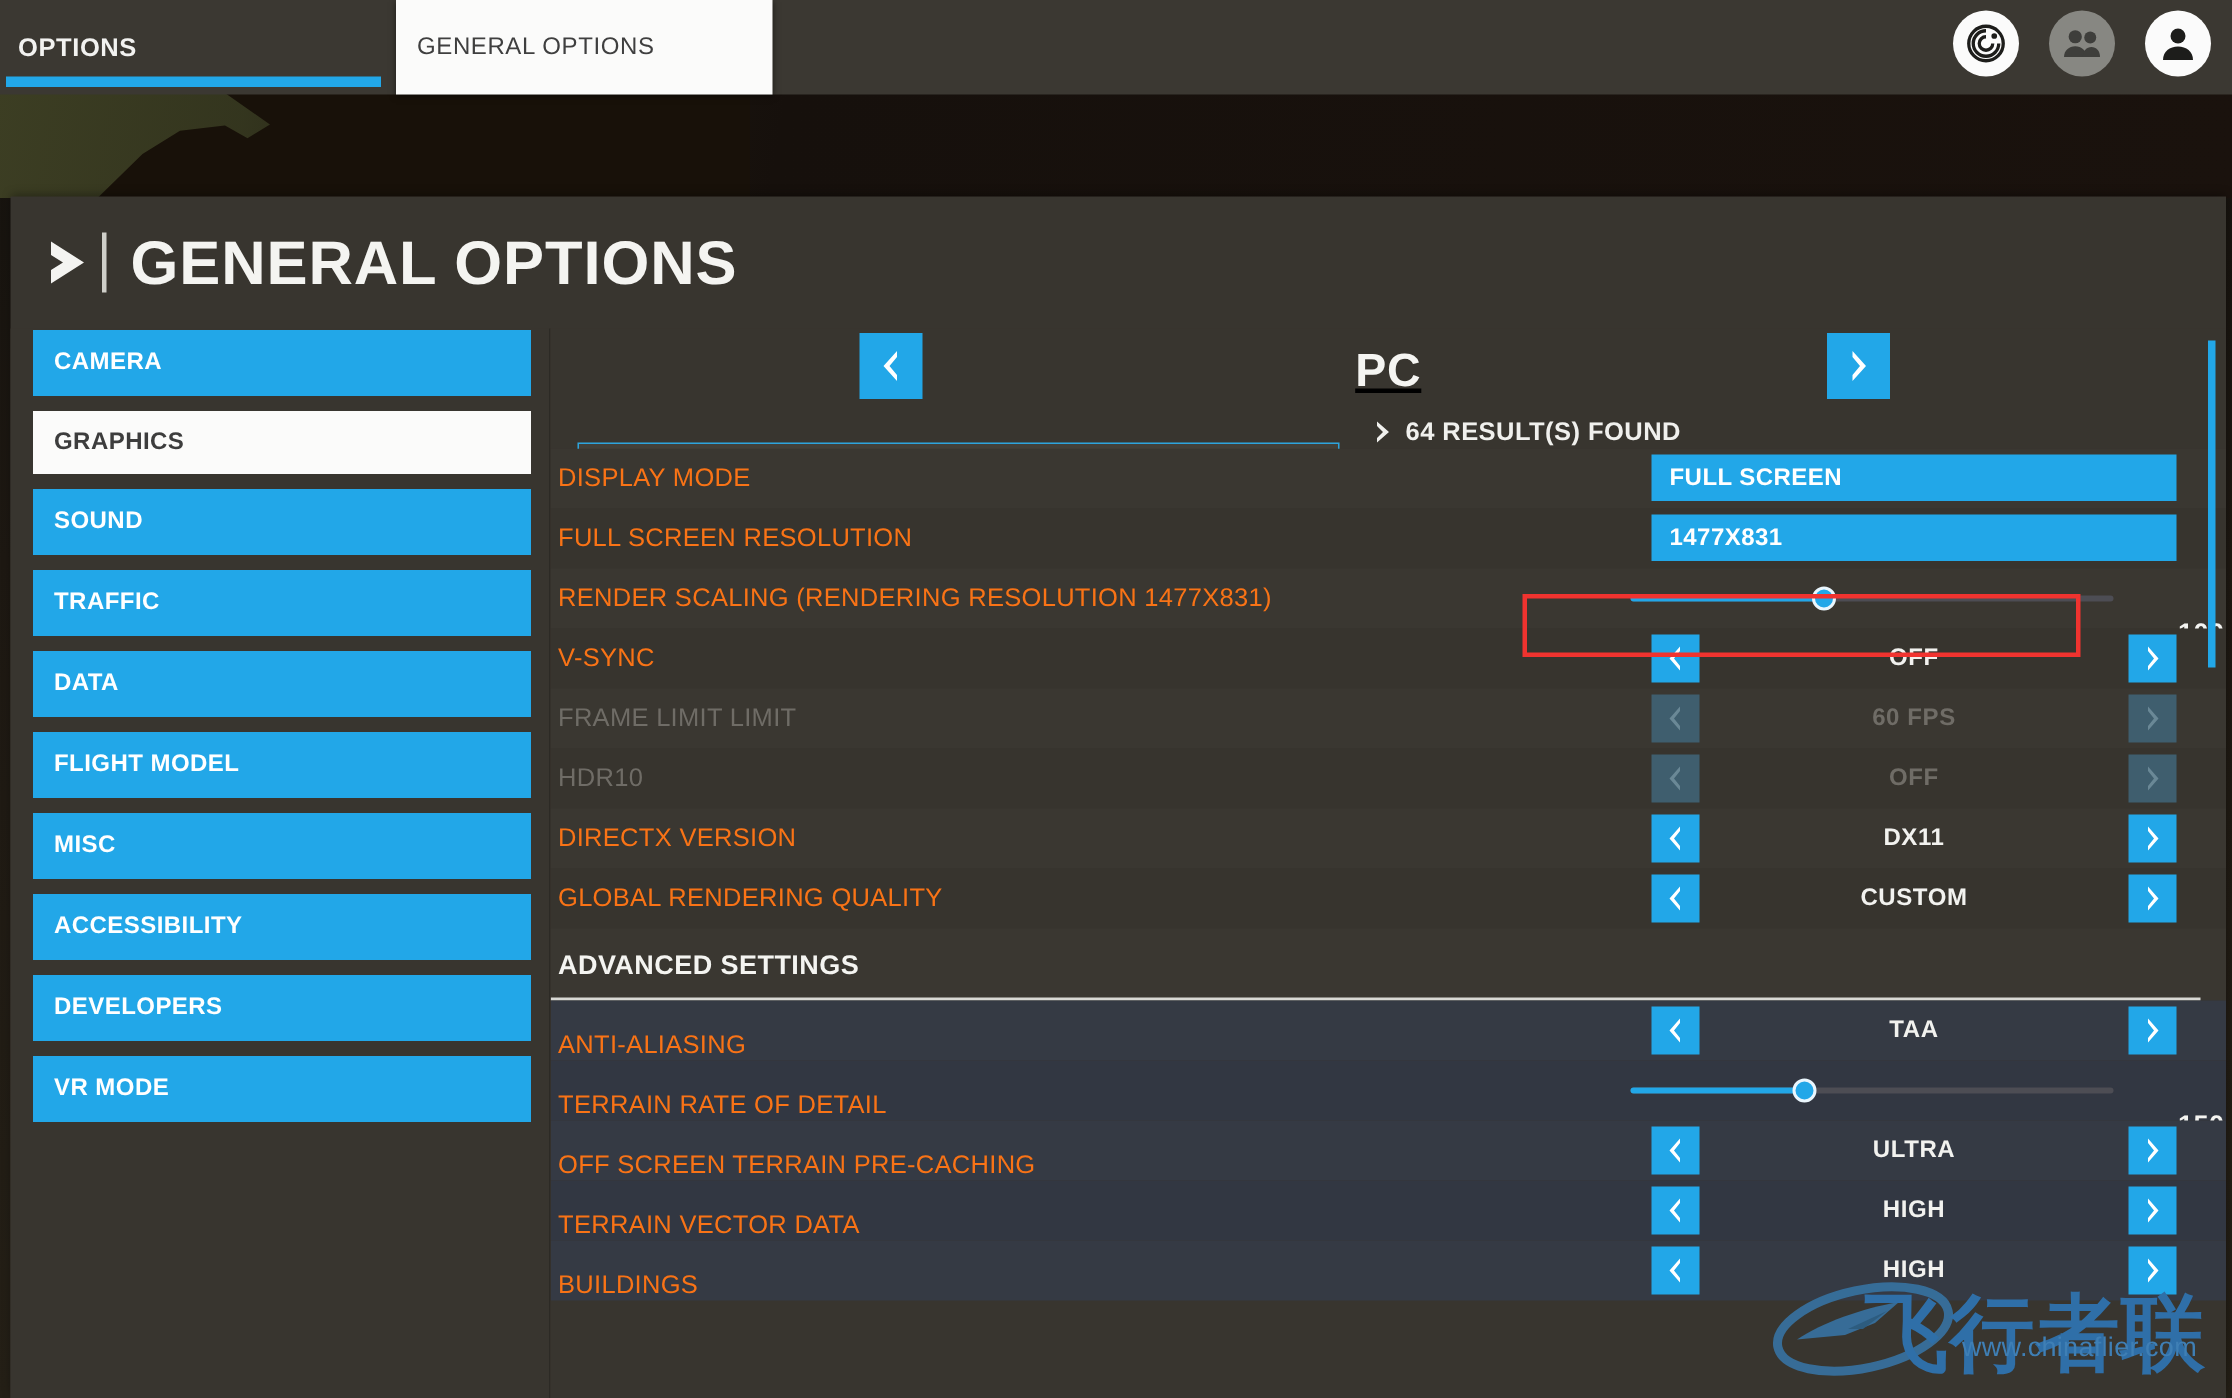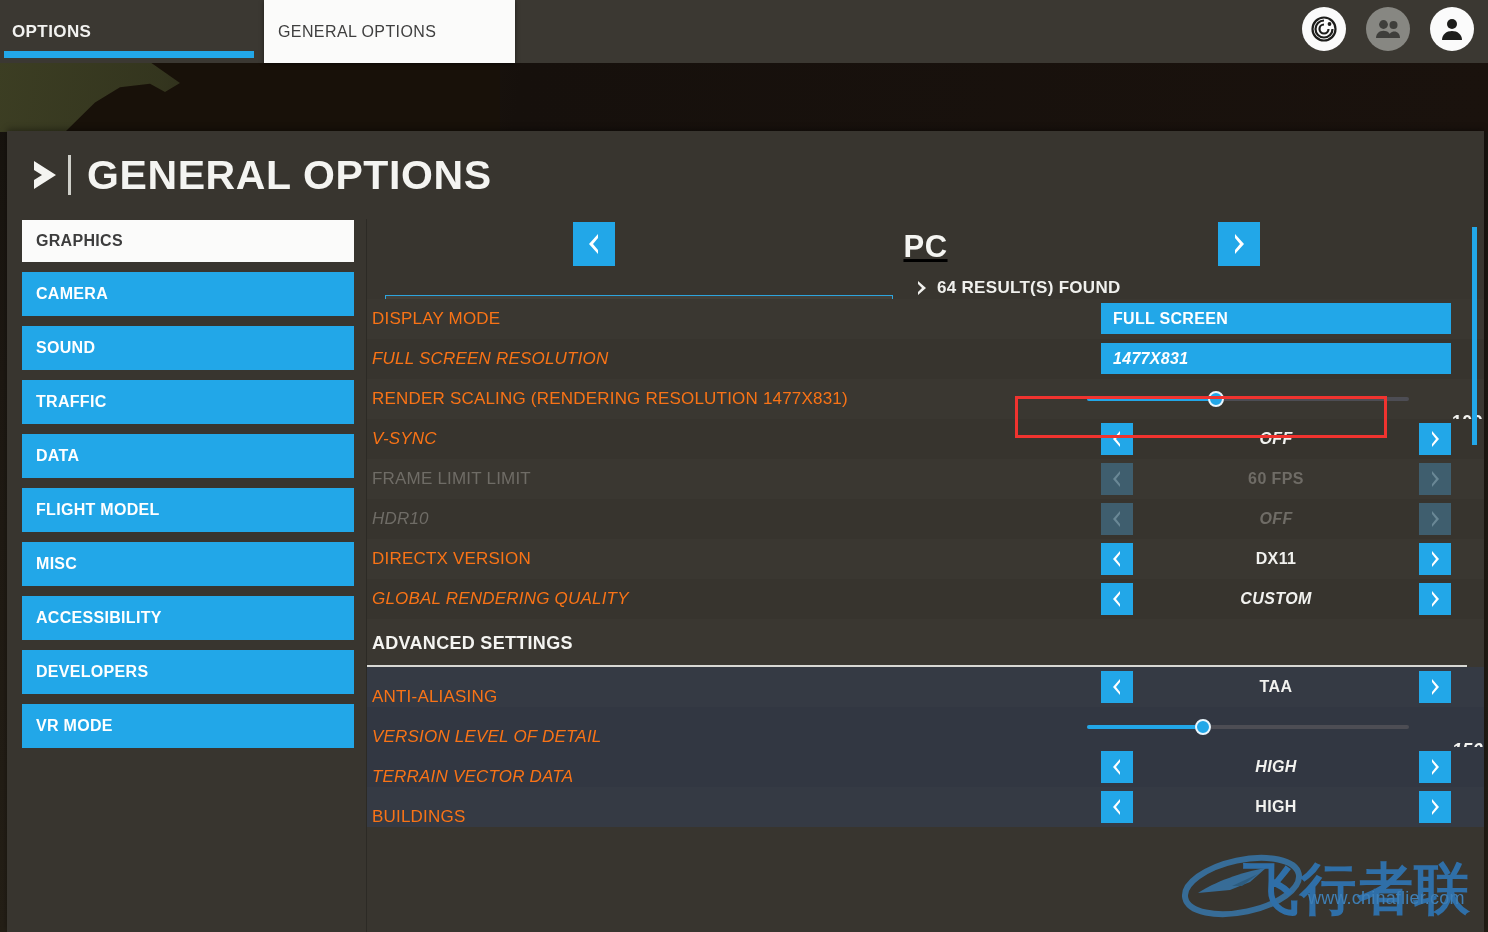--- a/index.html
+++ b/index.html
@@ -186,21 +186,21 @@
     width: 1117px; height: 633px;
     overflow: hidden;
   }
   .srow {
     position: relative;
     height: 40px;
     display: flex; align-items: center;
     padding-left: 5px;
     background: #3a3731;
   }
-  .srow.alt { background: #37342e; font-style: italic; }
+  .srow.alt { background: #37342e; }
   .srow.adv { background: #353a44; align-items: flex-end; }
   .srow.adv.alt { background: #323742; }
   .srow .label {
     color: #f97316; font-size: 17px; letter-spacing: .2px;
     white-space: nowrap;
   }
   .srow.disabled .label { color: #6f6c66; }
 
   .section-head {
     height: 48px; display: flex; align-items: center;
@@ -366,25 +366,25 @@
           <path d="M4 3 L26 17 L4 31 L4 22 L12 17 L4 12 Z" fill="#f4f4f1"></path>
         </svg>
       </span>
       <div class="hdr-bar"></div>
       <span class="hdr-title">GENERAL OPTIONS</span>
     </div>
 
     <div class="panel-body">
 
       <div class="sidebar" id="sidebar">
+          <div class="side-item">
+            <span>CAMERA</span>
+          </div>
           <div class="side-item selected">
             <span>GRAPHICS</span>
-          </div>
-          <div class="side-item">
-            <span>CAMERA</span>
           </div>
           <div class="side-item">
             <span>SOUND</span>
           </div>
           <div class="side-item">
             <span>TRAFFIC</span>
           </div>
           <div class="side-item">
             <span>DATA</span>
           </div>
@@ -547,26 +547,40 @@
                 </svg>
               </div>
               <div class="spin-val">TAA</div>
               <div class="spin-right">
                 <svg width="12" height="18" viewBox="0 0 12 18">
                   <path d="M3 1 L10 9 L3 17 L3 14 L7 9 L3 4 Z" fill="#ffffff"></path>
                 </svg>
               </div>
             </div>
             <div class="srow adv alt">
-              <span class="label">VERSION LEVEL OF DETAIL</span>
+              <span class="label">TERRAIN RATE OF DETAIL</span>
               <div class="slider-wrap">
                 <div class="slider-track"></div>
                 <div class="slider-fill" style="width: 115.92px;"></div>
                 <div class="slider-thumb" style="left: 107.92px;"></div>
                 <div class="slider-num">150</div>
+              </div>
+            </div>
+            <div class="srow adv">
+              <span class="label">OFF SCREEN TERRAIN PRE-CACHING</span>
+              <div class="spin-left">
+                <svg width="12" height="18" viewBox="0 0 12 18">
+                  <path d="M9 1 L2 9 L9 17 L9 14 L5 9 L9 4 Z" fill="#ffffff"></path>
+                </svg>
+              </div>
+              <div class="spin-val">ULTRA</div>
+              <div class="spin-right">
+                <svg width="12" height="18" viewBox="0 0 12 18">
+                  <path d="M3 1 L10 9 L3 17 L3 14 L7 9 L3 4 Z" fill="#ffffff"></path>
+                </svg>
               </div>
             </div>
             <div class="srow adv alt">
               <span class="label">TERRAIN VECTOR DATA</span>
               <div class="spin-left">
                 <svg width="12" height="18" viewBox="0 0 12 18">
                   <path d="M9 1 L2 9 L9 17 L9 14 L5 9 L9 4 Z" fill="#ffffff"></path>
                 </svg>
               </div>
               <div class="spin-val">HIGH</div>

